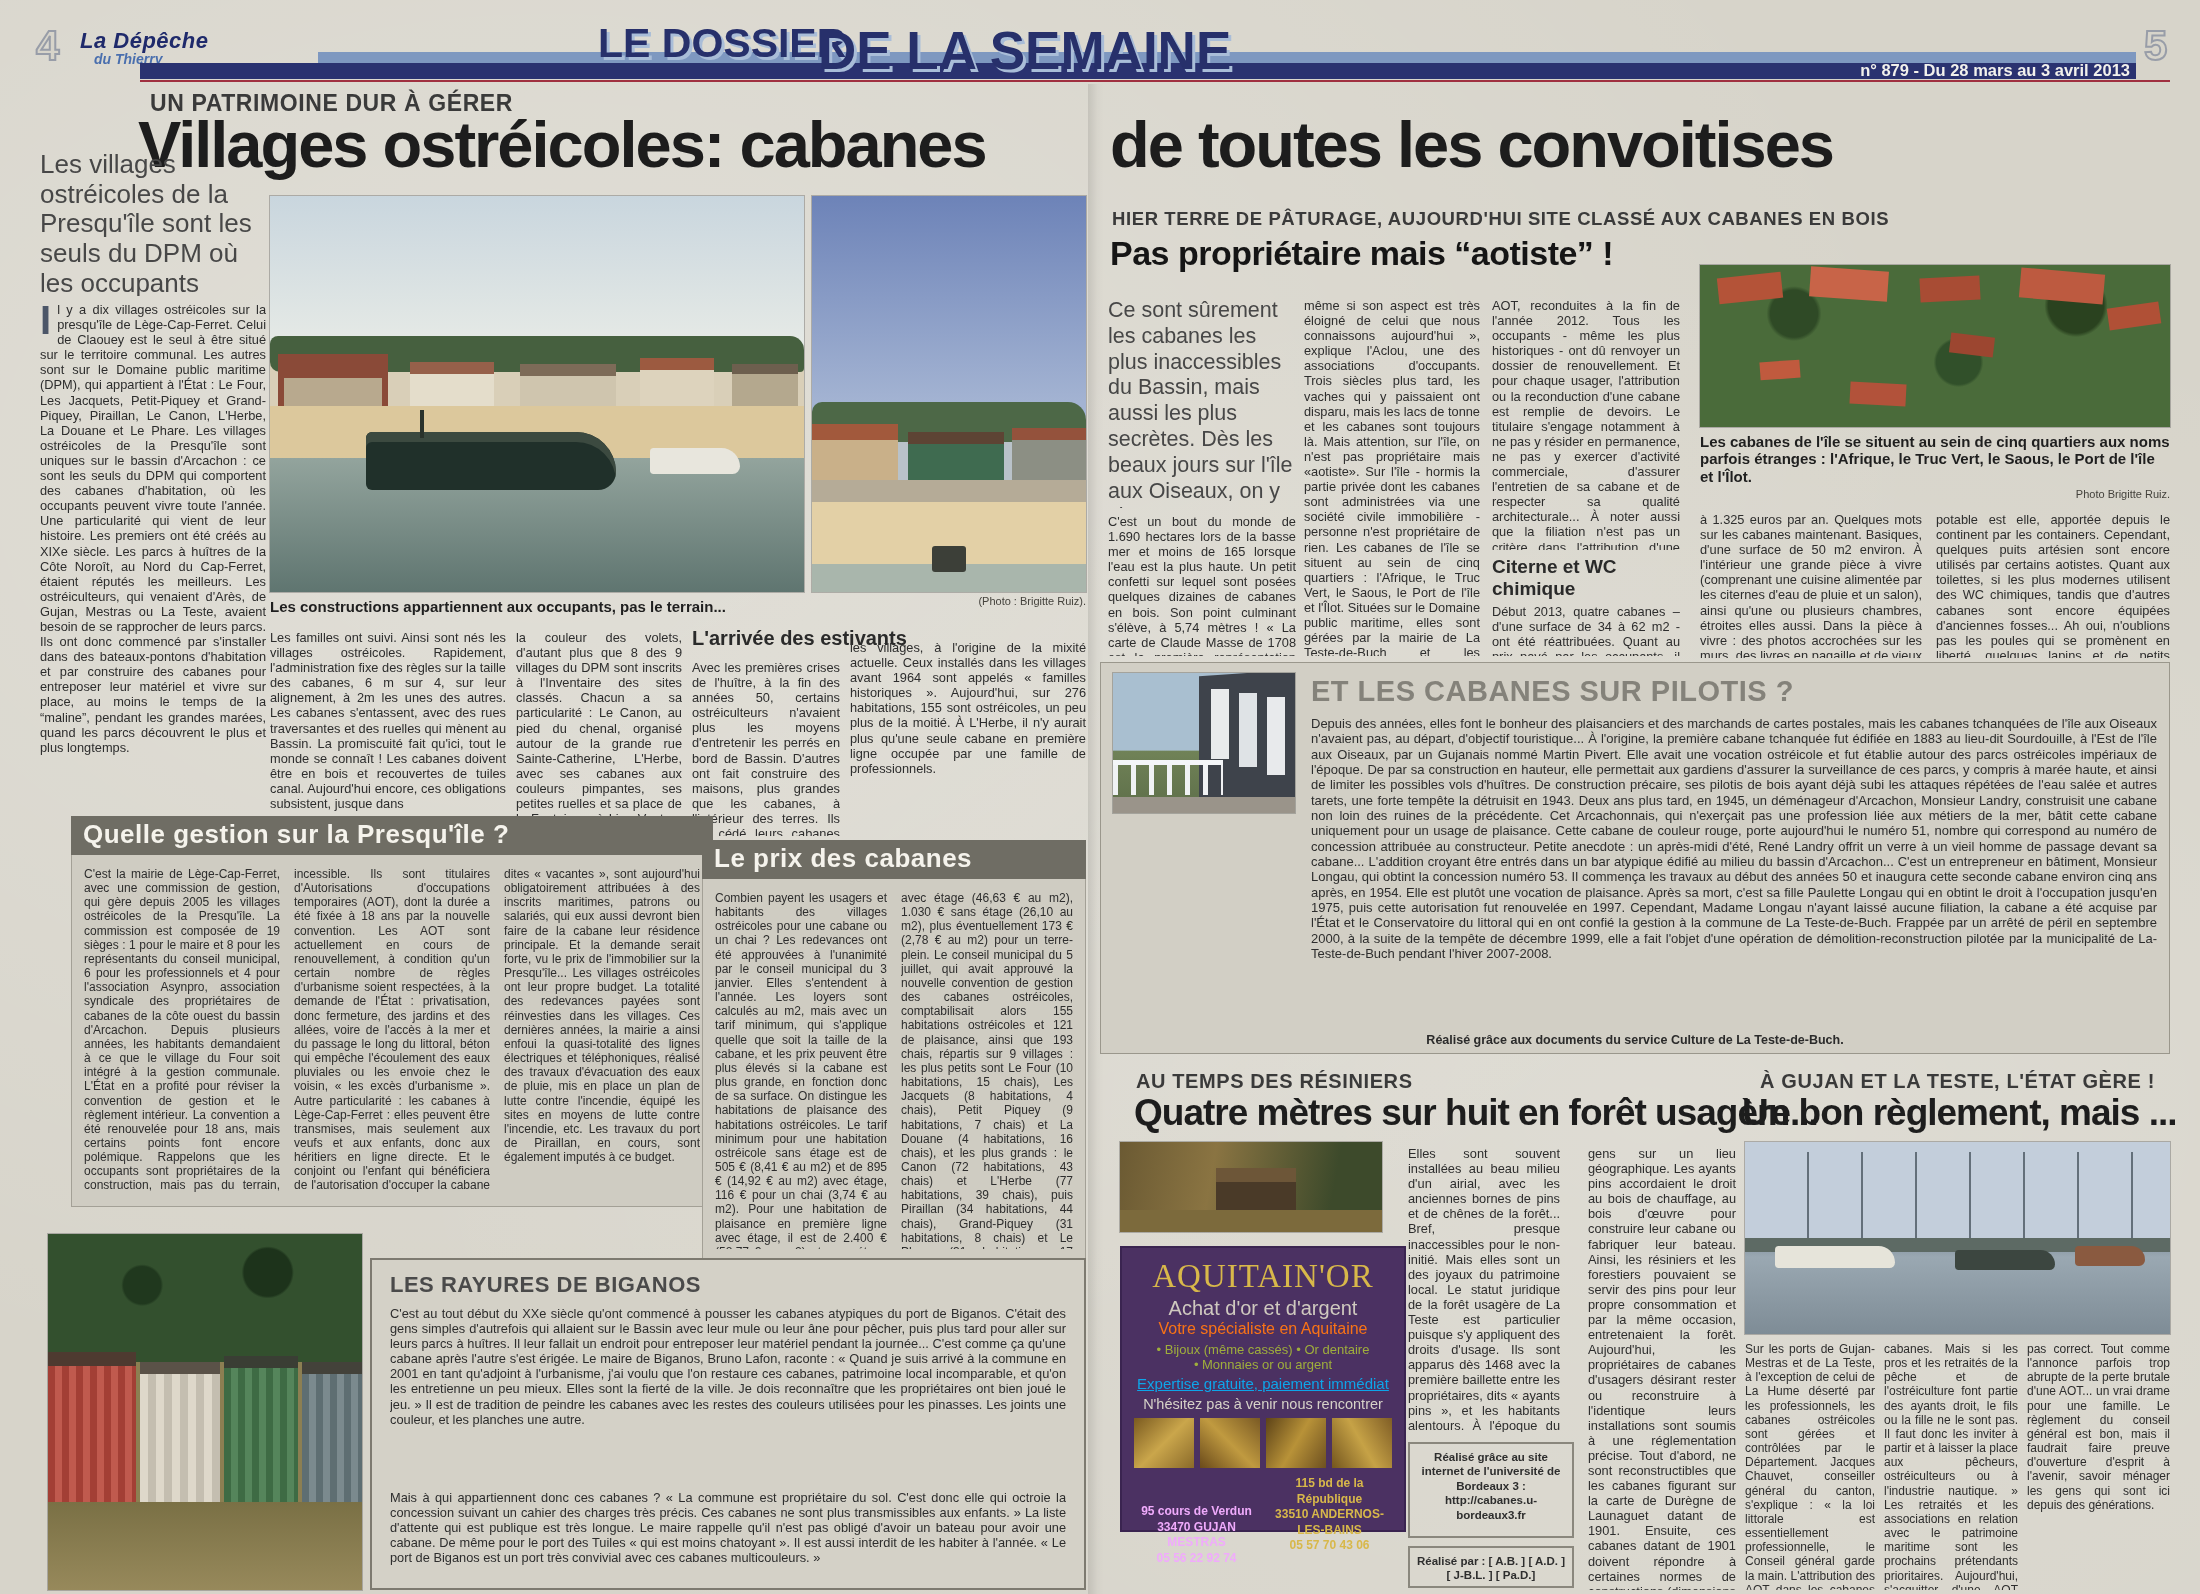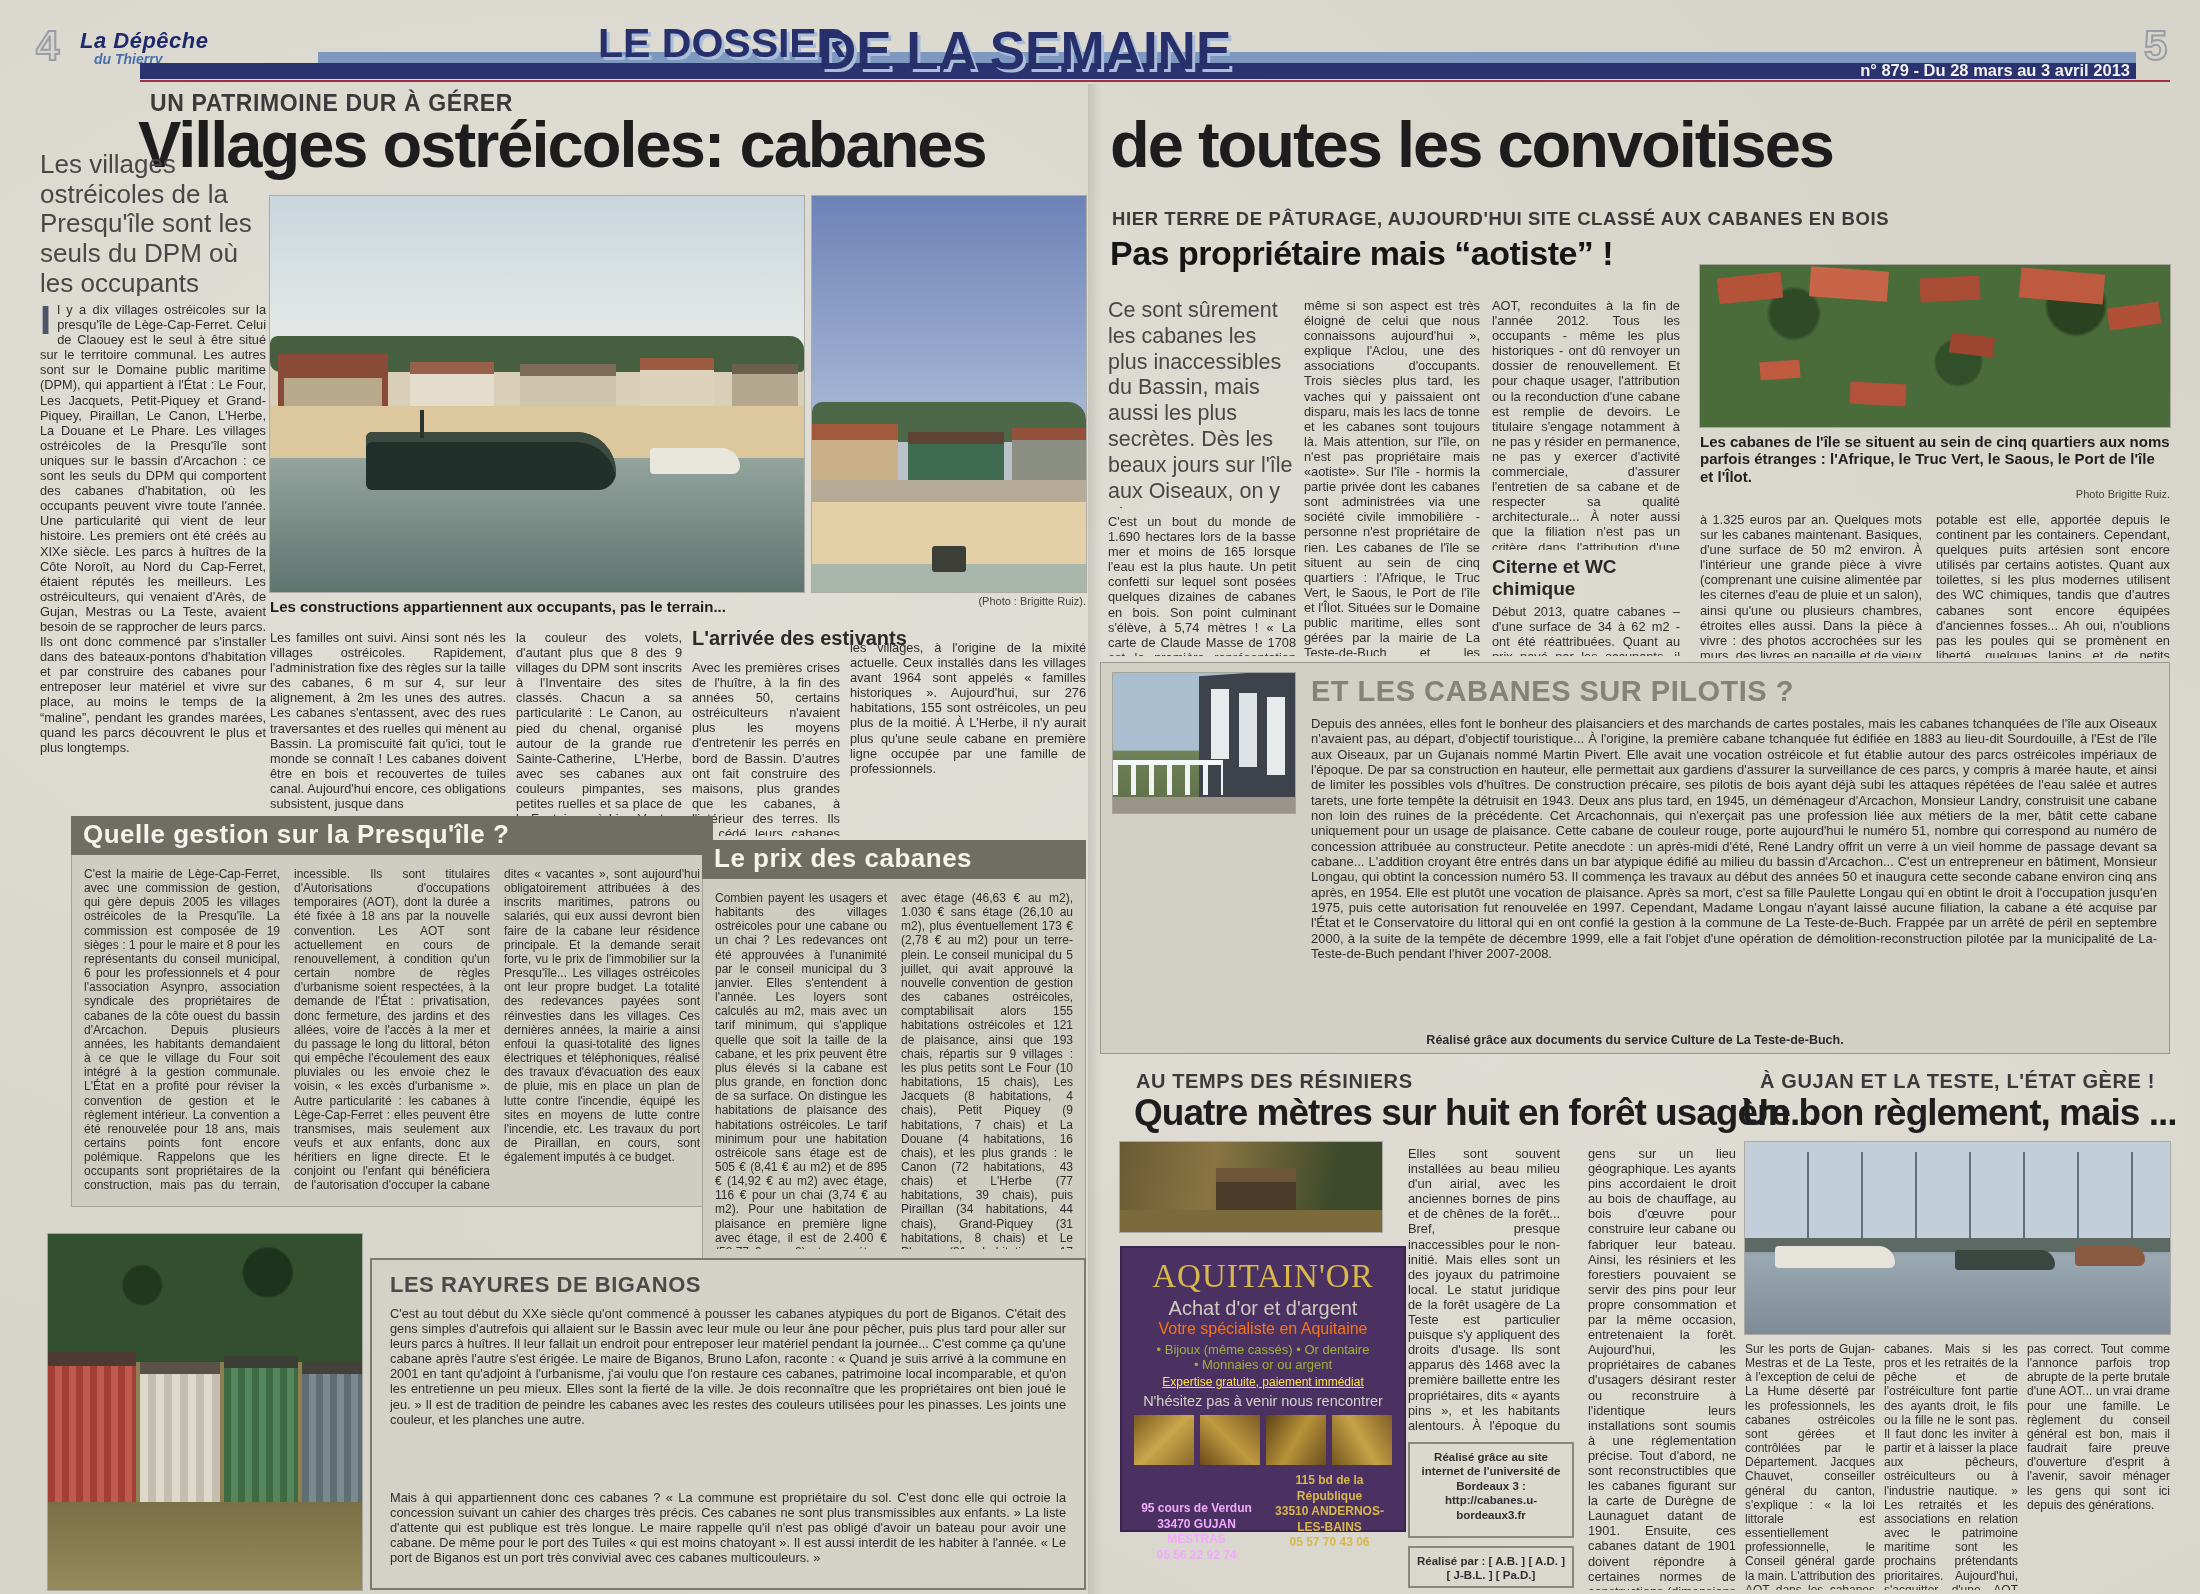--- a/index.html
+++ b/index.html
@@ -184,21 +184,21 @@
 
   <div class="abs creditbox" style="left:1408px;top:1442px;width:166px;height:96px;">Réalisé grâce au site internet de l'université de Bordeaux 3 : http://cabanes.u-bordeaux3.fr</div>
   <div class="abs creditbox" style="left:1408px;top:1546px;width:166px;height:42px;">Réalisé par : [ A.B. ] [ A.D. ] [ J-B.L. ] [ Pa.D.]</div>
 
   <div class="abs" style="left:1120px;top:1246px;width:286px;height:286px;background:#4b3162;border:2px solid #3a2450;box-sizing:border-box;padding:10px 8px;">
     <div class="adtxt" style="font-family:'Liberation Serif',serif;font-size:33px;color:#d8b84a;letter-spacing:1px;">AQUITAIN'OR</div>
     <div class="adtxt" style="font-size:20px;color:#cfc9bf;margin-top:2px;">Achat d'or et d'argent</div>
     <div class="adtxt" style="font-size:16px;color:#f97316;">Votre spécialiste en Aquitaine</div>
     <div class="adtxt" style="font-size:13px;color:#9fae3c;margin-top:4px;">• Bijoux (même cassés) • Or dentaire</div>
     <div class="adtxt" style="font-size:13px;color:#9fae3c;">• Monnaies or ou argent</div>
-    <div class="adtxt" style="font-size:12px;color:#fde047;text-decoration:underline;margin-top:3px;">Expertise gratuite, paiement immédiat</div>
+    <div class="adtxt" style="font-size:15px;color:#0ea5e9;text-decoration:underline;margin-top:3px;">Expertise gratuite, paiement immédiat</div>
     <div class="adtxt" style="font-size:14.5px;color:#d6d2c8;margin-top:4px;">N'hésitez pas à venir nous rencontrer</div>
     <div style="display:flex;gap:6px;justify-content:center;margin-top:6px;">
       <div style="width:60px;height:50px;background:linear-gradient(135deg,#7a5a20,#caa64b,#8a6a2a);"></div>
       <div style="width:60px;height:50px;background:linear-gradient(45deg,#6a4a1a,#c09a40,#7a5a24);"></div>
       <div style="width:60px;height:50px;background:linear-gradient(120deg,#5d4318,#b89238,#6d5020);"></div>
       <div style="width:60px;height:50px;background:linear-gradient(60deg,#74561e,#c6a246,#805e26);"></div>
     </div>
     <div style="display:flex;margin-top:8px;">
       <div class="adtxt" style="flex:1;font-size:12px;font-weight:bold;color:#f0abfc;line-height:1.3;margin-top:28px;">
         <div>95 cours de Verdun</div>

